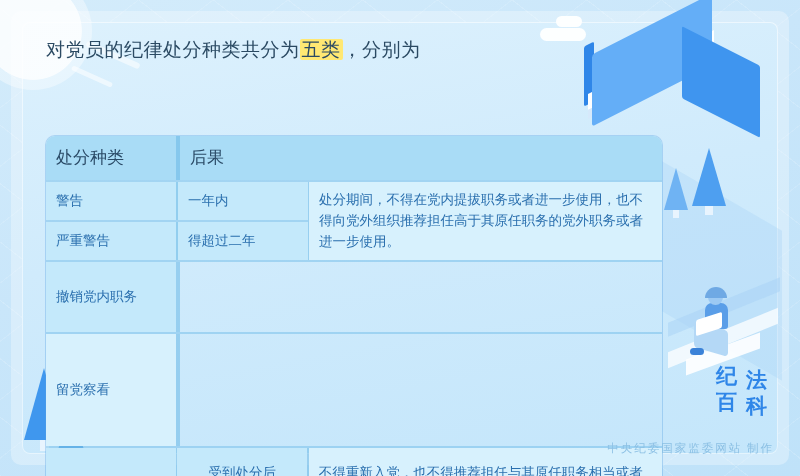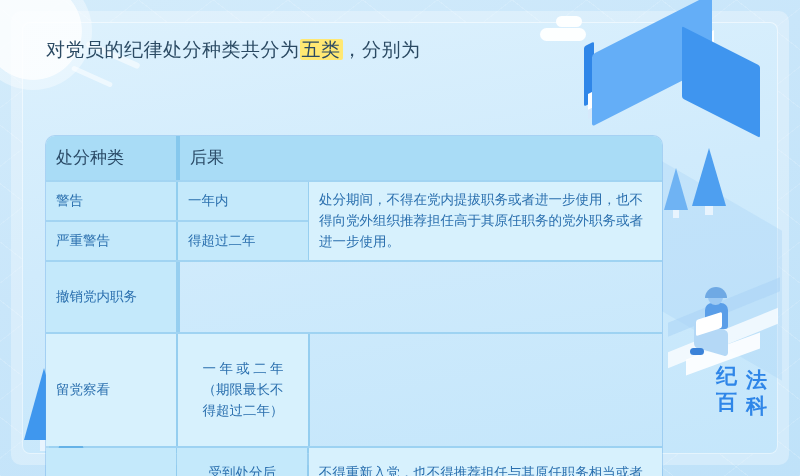--- a/index.html
+++ b/index.html
@@ -199,25 +199,20 @@
     <div class="row">
       <div class="cell c1 r-a" style="height:56px;">撤销党内职务</div>
       <div class="vline"></div>
       <div class="vline"></div>
     </div>
     <div class="hline"></div>
 
     <div class="row">
       <div class="cell c1 r-b" style="height:98px;">留党察看</div>
       <div class="vline"></div>
-      <div class="cell c2 r-b ctr" style="height:98px;">
-        <span class="txt-wrap">一 年 或 二 年
-（期限最长不
-得超过二年）</span>
-      </div>
       <div class="vline"></div>
     </div>
     <div class="hline"></div>
 
     <div class="row">
       <div class="cell c1 r-a" style="height:58px;">开除党籍</div>
       <div class="vline"></div>
       <div class="cell c2 r-a ctr" style="height:58px;">
         <span class="txt-wrap">受到处分后
 五年内</span>
@@ -230,13 +225,14 @@
 
   </div>
 
   <div class="logo">
     <span class="lg lg1">纪</span>
     <span class="lg lg2">法</span>
     <span class="lg lg3">百</span>
     <span class="lg lg4">科</span>
   </div>
 
+  <div class="footer">中央纪委国家监委网站 制作</div>
 </div>
 
 </body></html>

